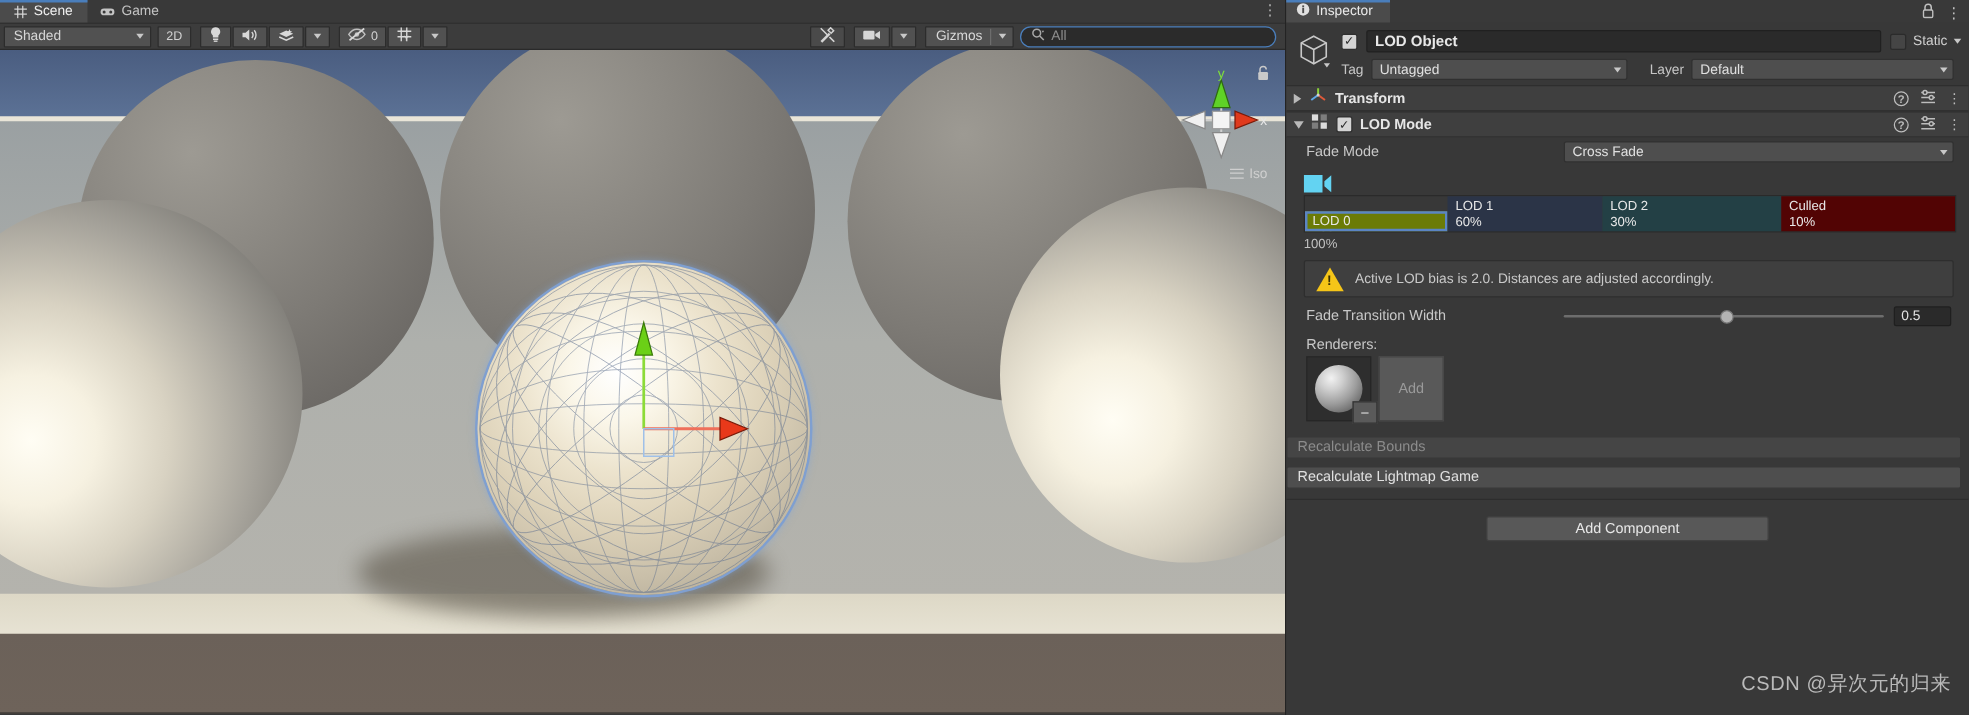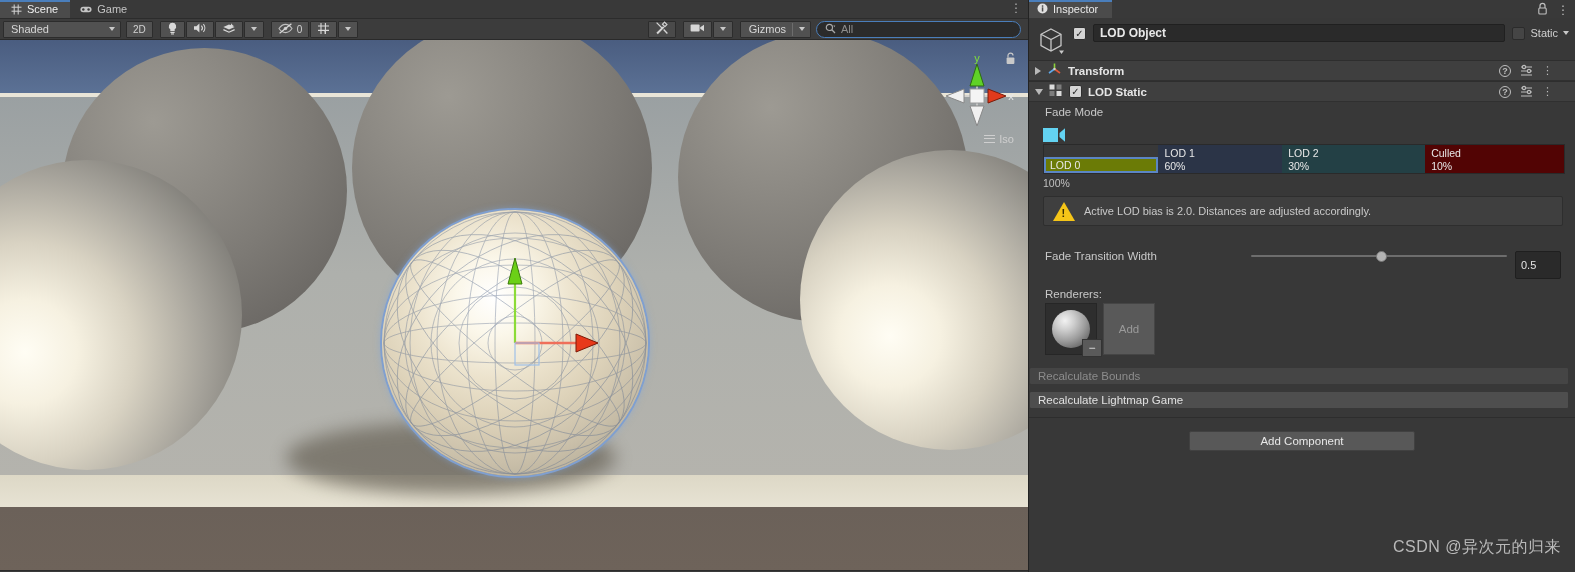--- a/index.html
+++ b/index.html
@@ -137,21 +137,21 @@
   .obj-row2 { display: flex; align-items: center; gap: 6px; margin-top: 5px; }
   .fld-label { color: #c6c6c6; font-size: 11px; }
   .dropdown {
     height: 17px; background: #4e4e4e; border: 1px solid #303030; border-radius: 2px;
     display: flex; align-items: center; justify-content: space-between; padding: 0 4px 0 6px;
     color: #e0e0e0; font-size: 11px;
   }
 
   .comp-header {
     height: 21px; background: #3f3f3f; border-top: 1px solid #2e2e2e; border-bottom: 1px solid #303030;
-    display: flex; align-items: center; gap: 6px; padding: 0 22px 0 6px; margin-top: 4px;
+    display: flex; align-items: center; gap: 6px; padding: 0 6px 0 6px; margin-top: 4px;
   }
   .comp-header.sub { margin-top: 0; }
   .foldout { width: 0; height: 0; flex: none; }
   .foldout.closed { border-top: 4.5px solid transparent; border-bottom: 4.5px solid transparent; border-left: 6px solid #b9b9b9; }
   .foldout.open { border-left: 4.5px solid transparent; border-right: 4.5px solid transparent; border-top: 6px solid #b9b9b9; }
   .comp-title { color: #e6e6e6; font-size: 11.5px; font-weight: bold; }
   .comp-right { margin-left: auto; display: flex; align-items: center; gap: 9px; color: #bdbdbd; font-size: 11px; }
   .helpico {
     width: 12px; height: 12px; border-radius: 50%; border: 1.3px solid #bdbdbd; color: #bdbdbd;
     font-size: 9px; display: flex; align-items: center; justify-content: center; font-weight: bold;
@@ -176,22 +176,22 @@
     height: 30px; display: flex; align-items: center; gap: 9px; padding: 0 9px;
   }
   .warn-tri { width: 0; height: 0; border-left: 11px solid transparent; border-right: 11px solid transparent; border-bottom: 19px solid #f5c518; position: relative; flex: none; }
   .warn-tri:after { content: "!"; position: absolute; left: -2.5px; top: 5px; color: #3a2f00; font-size: 11px; font-weight: bold; }
   .warn-text { color: #c9c9c9; font-size: 11px; }
 
   .slider-track { position: relative; height: 14px; display: flex; align-items: center; }
   .slider-line { position: absolute; left: 0; right: 0; height: 2px; background: #6d6d6d; border-radius: 1px; }
   .slider-knob { position: absolute; width: 11px; height: 11px; border-radius: 50%; background: #b3b3b3; border: 1px solid #777; }
   .num-field {
-    width: 46px; height: 28px; background: #2a2a2a; border: 1px solid #1f1f1f; border-radius: 2px;
-    color: #e3e3e3; font-size: 11px; display: flex; align-items: center; padding: 0 5px; flex: none; margin-left: 8px; margin-top: 18px;
+    width: 46px; height: 16px; background: #2a2a2a; border: 1px solid #1f1f1f; border-radius: 2px;
+    color: #e3e3e3; font-size: 11px; display: flex; align-items: center; padding: 0 5px; flex: none; margin-left: 8px;
   }
 
   .rend-label { color: #c8c8c8; font-size: 11.5px; padding: 6px 12px 3px 16px; }
   .rend-row { display: flex; gap: 6px; padding-left: 16px; }
   .rend-slot {
     width: 52px; height: 52px; background: #2e2e2e; border: 1px solid #262626; position: relative;
     display: flex; align-items: center; justify-content: center;
   }
   .rend-thumb {
     width: 38px; height: 38px; border-radius: 50%;
@@ -479,20 +479,32 @@
             <div class="chk">✓</div>
             <div class="name-field">
               <span>LOD Object</span>
             </div>
             <div class="static-wrap">
               <span class="chk empty"></span>
               <span>Static</span>
               <span class="caret"></span>
             </div>
           </div>
+          <div class="obj-row2">
+            <span class="fld-label">Tag</span>
+            <div class="dropdown" style="width:205px">
+              <span>Untagged</span>
+              <span class="caret"></span>
+            </div>
+            <span class="fld-label" style="margin-left:12px">Layer</span>
+            <div class="dropdown" style="flex:1;margin-right:6px">
+              <span>Default</span>
+              <span class="caret"></span>
+            </div>
+          </div>
         </div>
       </div>
 
       <div class="comp-header">
         <span class="foldout closed"></span>
         <span>
           <svg width="15" height="14" viewBox="0 0 15 14">
               <path d="M7.5 7V1.5" stroke="#8cd33a" stroke-width="1.6"></path>
               <path d="M7.5 7 2 11" stroke="#5fa8e8" stroke-width="1.6"></path>
               <path d="M7.5 7 13 11" stroke="#e05a3a" stroke-width="1.6"></path>
@@ -519,38 +531,42 @@
         <span class="foldout open"></span>
         <span>
           <svg width="14" height="13" viewBox="0 0 14 13">
               <rect x="0.5" y="0.5" width="5" height="5" fill="#dcdcdc"></rect>
               <rect x="7.5" y="0.5" width="5" height="5" fill="#7d7d7d"></rect>
               <rect x="0.5" y="7" width="5" height="5" fill="#7d7d7d"></rect>
               <rect x="7.5" y="7" width="5" height="5" fill="#dcdcdc"></rect>
             </svg>
         </span>
         <span class="chk">✓</span>
-        <span class="comp-title">LOD Static</span>
+        <span class="comp-title">LOD Mode</span>
         <span class="comp-right">
           <span class="helpico">?</span>
           <span>
             <svg width="13" height="12" viewBox="0 0 13 12">
                 <g stroke="#bdbdbd" stroke-width="1.2">
                   <path d="M1 3h11M1 7h11M1 11h11"></path>
                 </g>
                 <circle cx="4" cy="3" r="1.6" fill="#3f3f3f" stroke="#bdbdbd" stroke-width="1.2"></circle>
                 <circle cx="9" cy="7" r="1.6" fill="#3f3f3f" stroke="#bdbdbd" stroke-width="1.2"></circle>
               </svg>
           </span>
           <span>⋮</span>
         </span>
       </div>
 
       <div class="prop-row">
         <span class="prop-label">Fade Mode</span>
+        <div class="dropdown" style="flex:1;height:17px;margin-right:4px">
+          <span>Cross Fade</span>
+          <span class="caret"></span>
+        </div>
       </div>
 
 
       <div class="lod-cam">
         <svg width="26" height="16" viewBox="0 0 26 16">
           <rect x="0" y="1" width="15" height="14" fill="#63d3f2"></rect>
             <path d="M16.5 6 22 1.2v13.6L16.5 10z" fill="#63d3f2"></path>
         </svg>
       </div>
 

